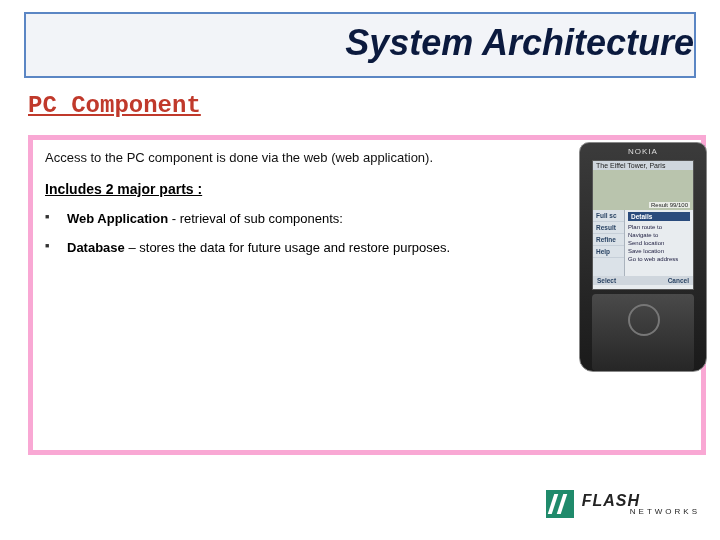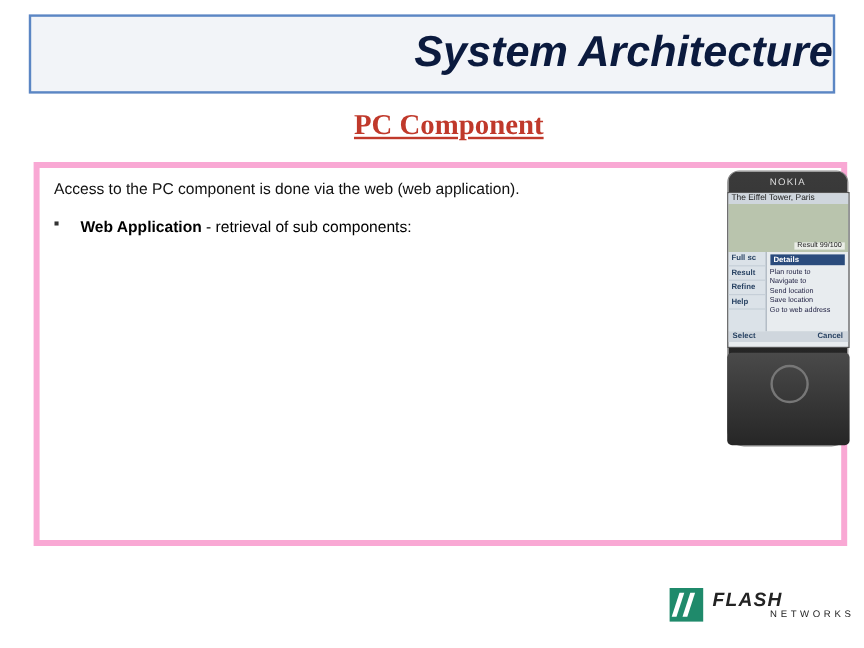--- a/index.html
+++ b/index.html
@@ -24,26 +24,25 @@
   }
   
   .title-bar {
     background: #f2f4f8;
     border: 2px solid #5b86c4;
   }
   .title-bar span { background: transparent; color: #0b1a3e; }
 
   .subtitle {
     margin: 14px 0 0 28px;
-    font-family: Liberation Serif, serif;
+    font-family: Liberation Mono, monospace;
     font-weight: bold;
     font-size: 24px;
     color: #c0392b;
     text-decoration: underline;
-    text-align: center;
   }
 
   .content-wrap {
     margin: 16px 14px 0 28px;
     border: 5px solid #f9a8d4;
     padding: 10px 12px 22px 12px;
     position: relative;
     min-height: 320px;
   }
   .intro {
@@ -62,21 +61,21 @@
   ul.top > li .lead { font-weight: bold; text-align: center; }
   ul.sub { list-style: none; margin-top: 10px; }
   ul.sub > li { position: relative; padding-left: 24px; margin-bottom: 14px; font-size: 13px; line-height: 1.35; }
   ul.sub > li::before {
     content: '•'; position: absolute; left: 6px; top: 0; font-size: 11px; color: #333;
   }
 
   
   .phone {
     position: absolute; right: -6px; top: 2px;
-    width: 101px; height: 230px;
+    width: 128px; height: 230px;
     background: linear-gradient(180deg,#3b3b3b,#1a1a1a);
     border-radius: 10px 10px 14px 14px;
     border: 1px solid #888;
     display: flex; flex-direction: column; align-items: center;
   }
   .phone .brand {
     color: #ddd; font-size: 8px; letter-spacing: 1px; margin-top: 4px;
   }
   .phone .screen {
     width: 102px; height: 130px; background: #e8ecef;
@@ -96,21 +95,21 @@
     background: linear-gradient(180deg,#4a4a4a,#262626);
     border-radius: 4px; position: relative;
   }
   .phone .keys::before {
     content:''; position:absolute; left:36px; top:10px; width:28px; height:28px;
     border:2px solid #777; border-radius:50%;
   }
 
   
   .logo {
-    position: absolute; right: 8px; bottom: 22px;
+    position: absolute; right: 20px; bottom: 22px;
     display: flex; align-items: center; gap: 8px;
   }
   .logo .mark {
     width: 28px; height: 28px; background: #1f8a6b;
     position: relative;
   }
   .logo .mark::before, .logo .mark::after {
     content:''; position:absolute; background:#fff;
   }
   .logo .mark::before { left:5px; top:4px; width:4px; height:20px; transform: skewX(-18deg); }
@@ -125,26 +124,30 @@
 <div class="title-bar">
   <span>System Architecture</span>
 </div>
 
 <div class="subtitle">PC Component</div>
 
 <div class="content-wrap">
 
   <p class="intro">Access to the PC component is done via the web (web application).</p>
 
+  <p class="includes">Includes 2 major parts :</p>
 
   <ul class="top">
     <li>
       <span class="lead">Web Application</span><span> - retrieval of sub components:</span>
       <ul class="sub">
       </ul>
+    </li>
+    <li>
+      <span class="lead">Database</span><span> – stores the data for future usage and restore purposes.</span>
     </li>
   </ul>
 
   <div class="phone">
     <div class="brand">NOKIA</div>
     <div class="screen">
       <div class="topbar">
         <span>The Eiffel Tower, Paris</span>
       </div>
       <div style="background:#b9c4ad;height:40px;display:flex;align-items:flex-end;justify-content:flex-end;padding:2px 3px;">

